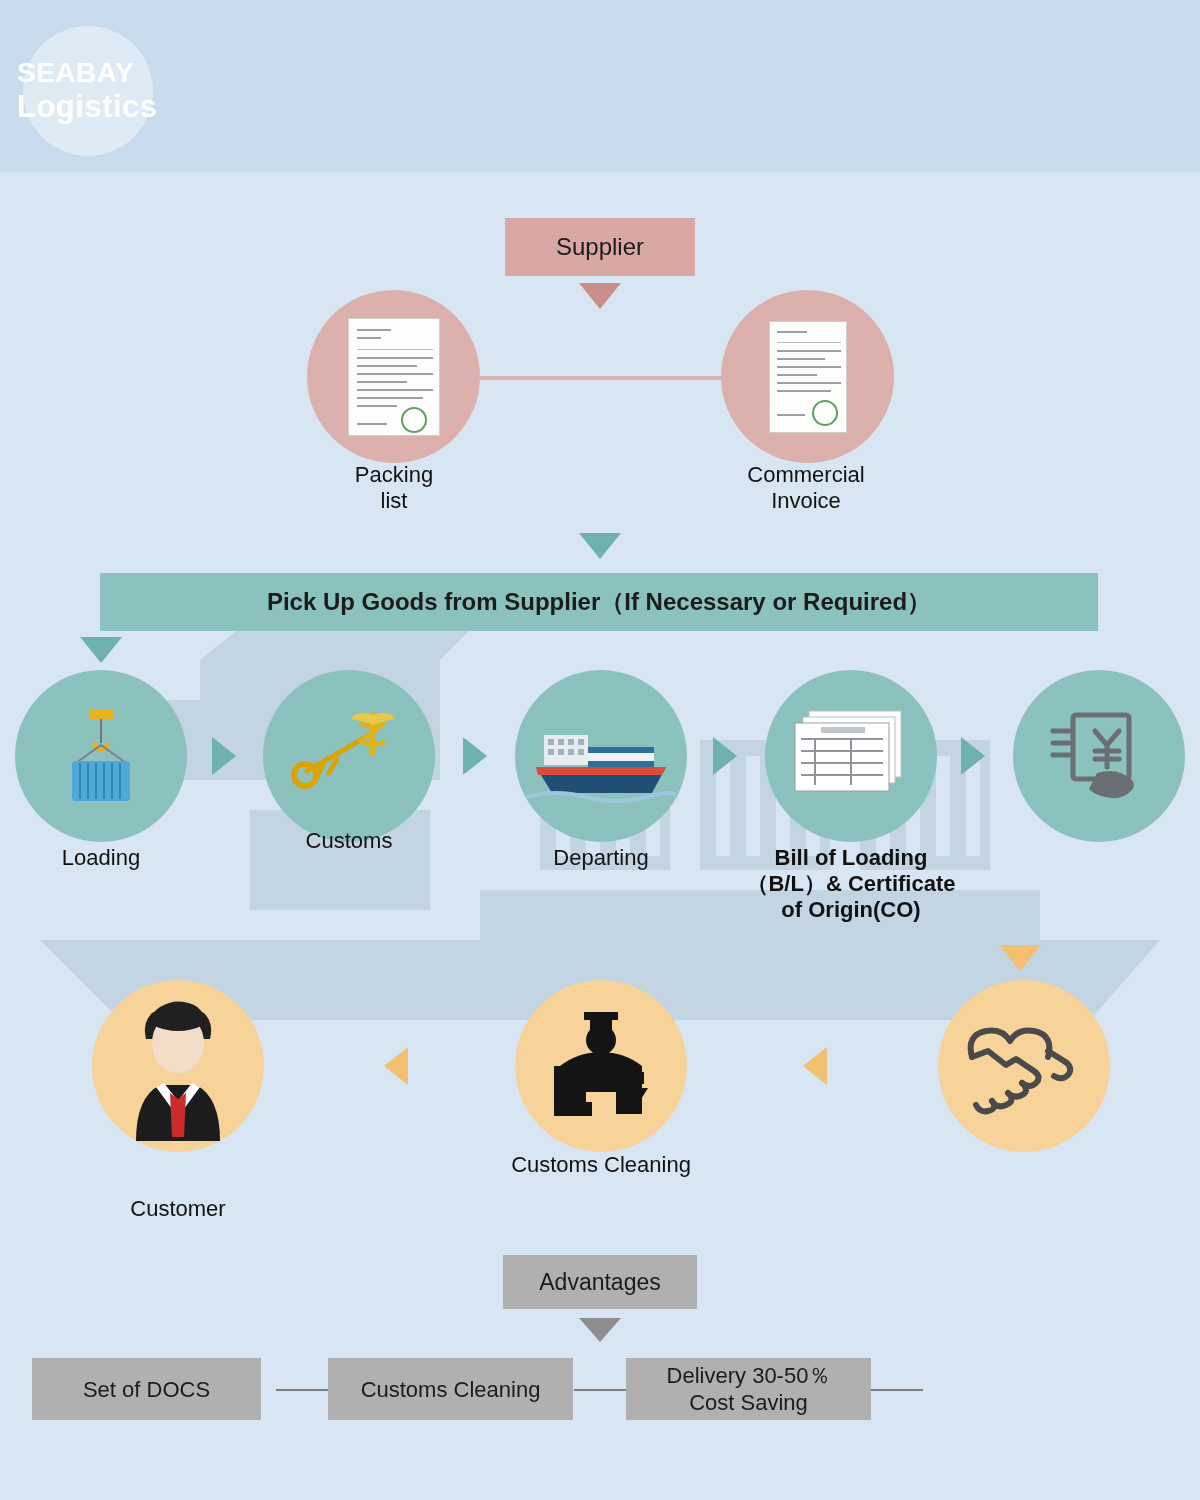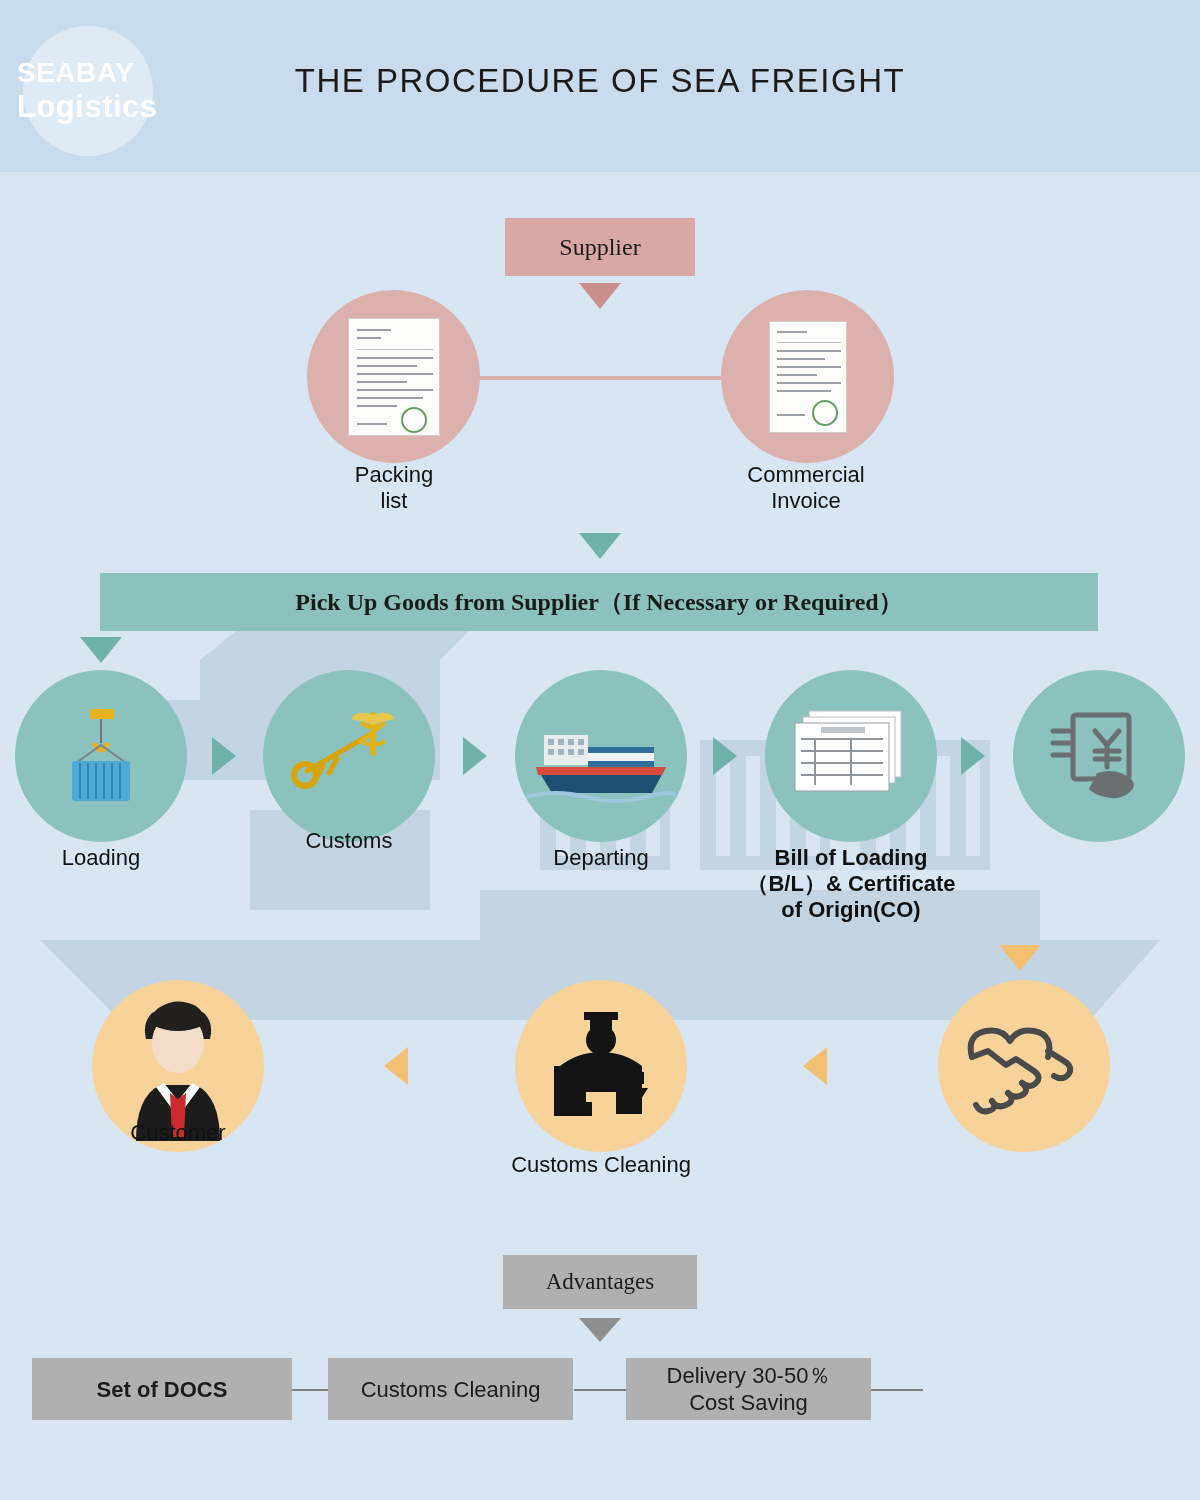--- a/index.html
+++ b/index.html
@@ -87,21 +87,20 @@
   }
 
   
   .pill {
     position: absolute;
     display: flex;
     align-items: center;
     justify-content: center;
     text-align: center;
     color: #1b1b1b;
-    font-family: Liberation Serif, serif;
   }
   .pill-supplier {
     left: 505px; top: 218px;
     width: 190px; height: 58px;
     background: #d9a8a4;
     font-size: 24px;
   }
   .pill-pickup {
     left: 100px; top: 573px;
     width: 998px; height: 58px;
@@ -239,21 +238,20 @@
       <rect x="966" y="196" width="14" height="100"></rect>
     </g>
   </svg>
 
   <div class="header">
     <div class="logo">
       <div class="logo-circle"></div>
       <div class="logo-seabay">SEABAY</div>
       <div class="logo-logistics">Logistics</div>
     </div>
-    <div class="header-title">THE PROCEDURE OF SEA FREIGHT</div>
   </div>
 
   <div class="pill pill-supplier">Supplier</div>
   <div class="tri-down" style="left:579px; top:283px; border-top:26px solid #c98f8a;"></div>
 
   <div class="line-h" style="left:432px; top:376px; width:340px; background:#dcb0ac;"></div>
 
   <div class="circle c-rose" style="left:307px; top:290px; width:173px; height:173px;">
     <div class="doc" style="width:92px;height:118px;">
       <div class="ln" style="left:8px; top:10px; width:34px;"></div>
@@ -418,21 +416,21 @@
   <div class="circle c-peach" style="left:92px; top:980px; width:172px; height:172px;">
     <svg width="140" height="150" viewBox="0 0 140 150">
       <path d="M44 22 q26 -14 52 0 q10 10 6 26 l-64 0 q-4 -16 6 -26Z" fill="#221f1f"></path>
       <ellipse cx="70" cy="52" rx="26" ry="30" fill="#f3ddc9"></ellipse>
       <path d="M44 34 q26 12 52 0 q2 -14 -10 -20 q-18 -8 -34 2 q-10 6 -8 18Z" fill="#221f1f"></path>
       <path d="M28 150 q0 -44 24 -56 l36 0 q24 12 24 56Z" fill="#1c1c1c"></path>
       <path d="M56 92 l14 18 l14 -18 l8 4 l-22 30 l-22 -30Z" fill="#ffffff"></path>
       <path d="M70 108 l8 -6 l-2 44 l-12 0 l-2 -44Z" fill="#cc2b2b"></path>
     </svg>
   </div>
-  <div class="caption" style="left:78px; top:1120px; width:200px;">
+  <div class="caption" style="left:78px; top:1196px; width:200px;">
     <span>Customer</span>
   </div>
 
   <div class="tri-left" style="left:384px; top:1047px; border-right:24px solid #f3bf70;"></div>
 
   <div class="circle c-peach" style="left:515px; top:980px; width:172px; height:172px;">
     <svg width="130" height="120" viewBox="0 0 130 120">
       <rect x="48" y="6" width="34" height="8" fill="#141414"></rect>
       <rect x="54" y="14" width="22" height="10" fill="#141414"></rect>
       <circle cx="65" cy="34" r="15" fill="#141414"></circle>
@@ -462,21 +460,21 @@
     </svg>
   </div>
 
   <div class="pill pill-advantages">Advantages</div>
   <div class="tri-down" style="left:579px; top:1318px; border-top:24px solid #8e8e8e;"></div>
 
   <div class="adv-connector" style="left:276px; width:52px;"></div>
   <div class="adv-connector" style="left:574px; width:52px;"></div>
   <div class="adv-connector" style="left:871px; width:52px;"></div>
 
-  <div class="adv-box" style="left:32px; width:260px;font-weight:bold;">
+  <div class="adv-box" style="left:32px; width:229px;">
     <span>Set of DOCS</span>
   </div>
   <div class="adv-box" style="left:328px; width:245px;">
     <span>Customs Cleaning</span>
   </div>
   <div class="adv-box" style="left:626px; width:245px;">
     <div>
       <span>Delivery 30-50％</span><br>
       <span>Cost Saving</span>
     </div>

